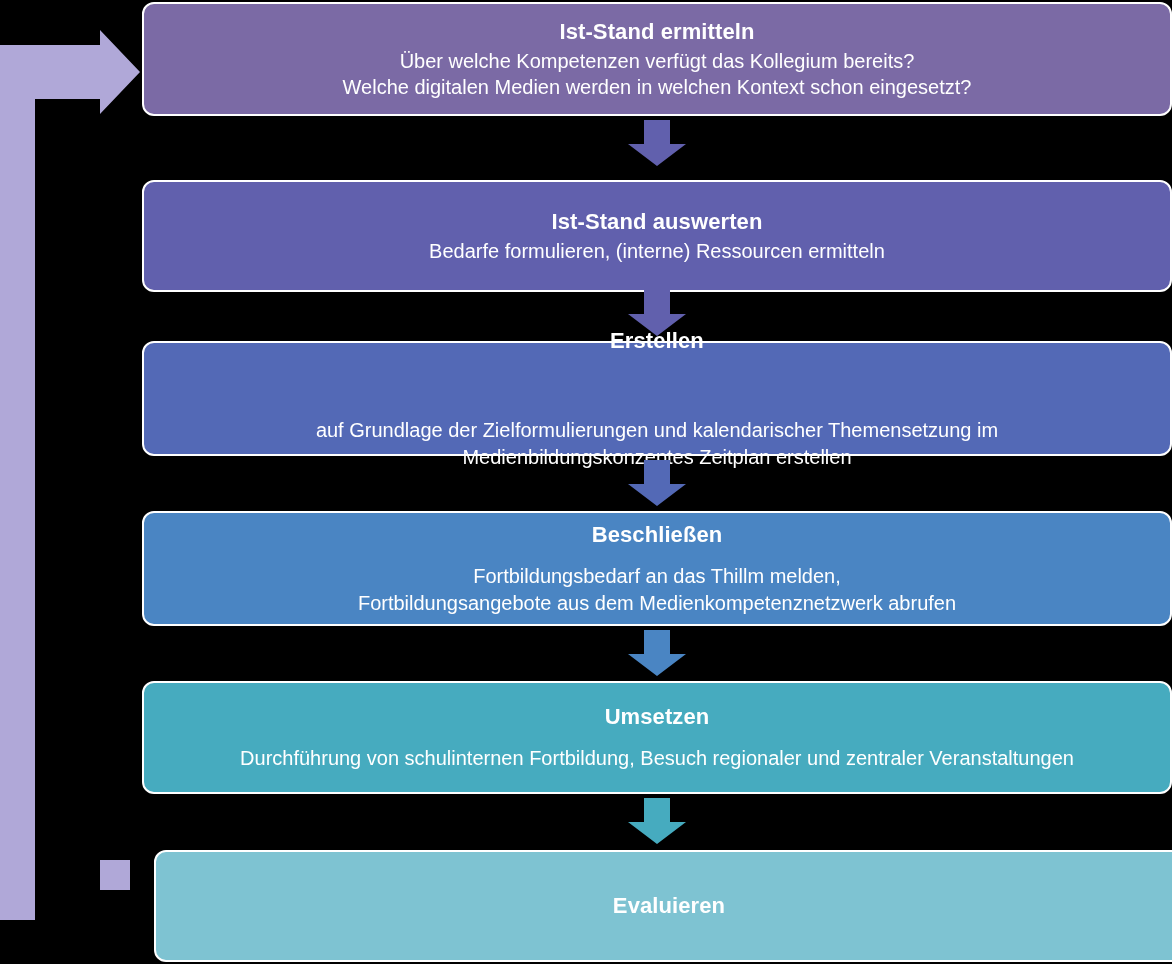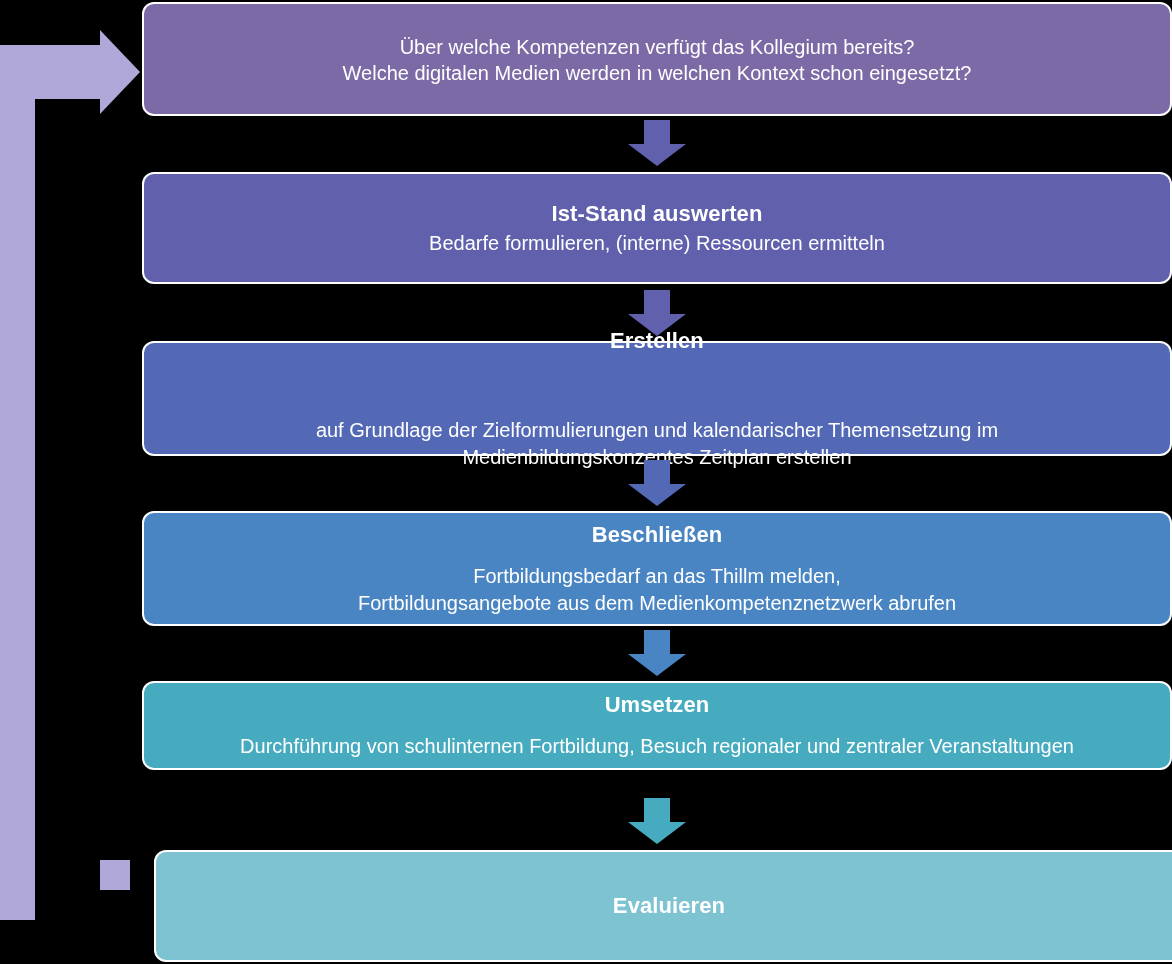--- a/index.html
+++ b/index.html
@@ -91,33 +91,34 @@
                L 100 114
                L 100 99
                L 35 99
                L 35 890
                L 130 890
                Z" fill="#b0a8d8"></path>
     </svg>
   </div>
 
   <div class="box" style="top: 2px; height: 114px; background: rgb(123, 106, 165);">
+    <div class="box-title">Ist-Stand ermitteln</div>
     <div class="box-sub">
       <span class="ln">Über welche Kompetenzen verfügt das Kollegium bereits?</span>
       <span class="ln">Welche digitalen Medien werden in welchen Kontext schon eingesetzt?</span>
     </div>
   </div>
 
   <div class="connector" style="top:120px;">
     <svg width="58" height="46" viewBox="0 0 58 46" xmlns="http://www.w3.org/2000/svg">
       <polygon points="16,0 42,0 42,24 58,24 29,46 0,24 16,24" fill="#6160ad"></polygon>
     </svg>
   </div>
 
-  <div class="box" style="top: 172px; height: 112px; background: rgb(97, 96, 173);">
+  <div class="box" style="top: 180px; height: 112px; background: rgb(97, 96, 173);">
     <div class="box-title">Ist-Stand auswerten</div>
     <div class="box-sub">
       <span class="ln">Bedarfe formulieren, (interne) Ressourcen ermitteln</span>
     </div>
   </div>
 
   <div class="connector" style="top:290px;">
     <svg width="58" height="46" viewBox="0 0 58 46" xmlns="http://www.w3.org/2000/svg">
       <polygon points="16,0 42,0 42,24 58,24 29,46 0,24 16,24" fill="#6160ad"></polygon>
     </svg>
@@ -144,21 +145,21 @@
       <span class="ln">Fortbildungsangebote aus dem Medienkompetenznetzwerk abrufen</span>
     </div>
   </div>
 
   <div class="connector" style="top:630px;">
     <svg width="58" height="46" viewBox="0 0 58 46" xmlns="http://www.w3.org/2000/svg">
       <polygon points="16,0 42,0 42,24 58,24 29,46 0,24 16,24" fill="#4a85c3"></polygon>
     </svg>
   </div>
 
-  <div class="box" style="top: 681px; height: 89px; background: rgb(70, 171, 191);">
+  <div class="box" style="top: 681px; height: 113px; background: rgb(70, 171, 191);">
     <div class="box-title">Umsetzen</div>
     <div class="box-sub spaced">
       <span class="ln">Durchführung von schulinternen Fortbildung, Besuch regionaler und zentraler Veranstaltungen</span>
     </div>
   </div>
 
   <div class="connector" style="top:798px;">
     <svg width="58" height="46" viewBox="0 0 58 46" xmlns="http://www.w3.org/2000/svg">
       <polygon points="16,0 42,0 42,24 58,24 29,46 0,24 16,24" fill="#46abbf"></polygon>
     </svg>

